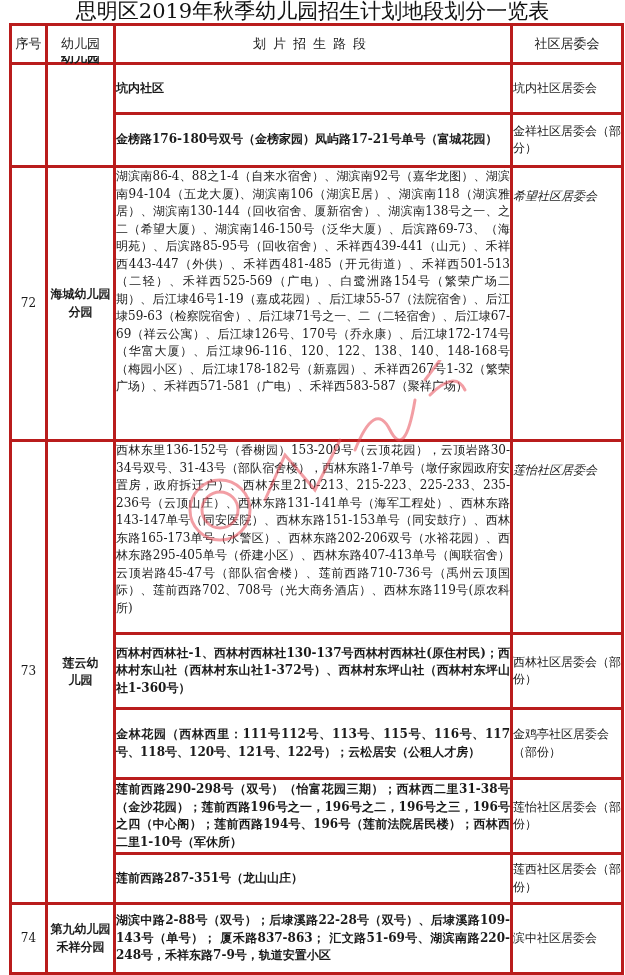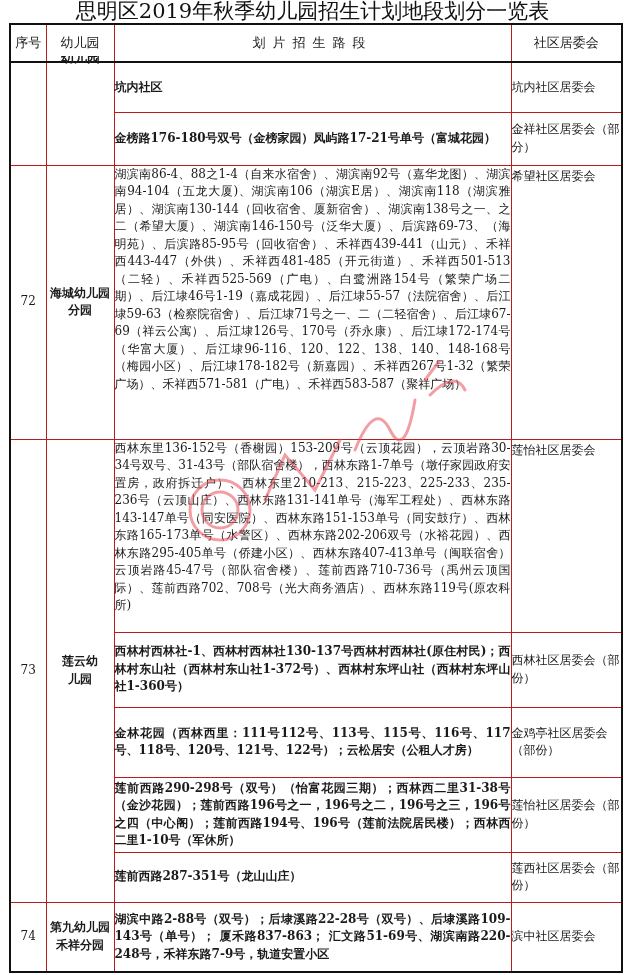--- a/index.html
+++ b/index.html
@@ -13,42 +13,42 @@
     text-align: center; font-size: 21px; line-height: 24px; letter-spacing: 0px;
     font-family: "DejaVu Serif", serif; color: #111;
   }
   table.main {
     position: absolute; left: 9px; top: 23px;
     width: 612px; border-collapse: collapse;
     border: 2.5px solid #111;
     table-layout: fixed;
   }
   table.main td, table.main th {
-    border: 1px solid #b91c1c;
+    border: 3px solid #b91c1c;
     padding: 0;
     font-size: 12px;
     line-height: 17.5px;
     vertical-align: middle;
   }
   table.main th {
     font-family: "DejaVu Sans", "Liberation Sans", sans-serif;
     font-weight: normal; font-size: 13px; height: 36px;
     border-bottom: 2px solid #111;
   }
   th.seg { letter-spacing: 7px; margin-top: 12px; }
   td.no { text-align: center; font-size: 12px; font-family: "DejaVu Serif", serif; margin-top: 44px; }
   td.kg {
     text-align: center; font-family: Liberation Sans, sans-serif;
     font-size: 13px; font-weight: bold; line-height: 19px; padding: 0 4px;
   }
   td.road { padding: 1px 4px 0 3px; text-align: justify; text-align-last: left; font-size: 11.9px; }
   td.road.top { vertical-align: top; }
   td.road.mid { vertical-align: middle; font-weight: bold; }
   td.comm { padding: 0 3px 0 3px; font-size: 12px; line-height: 17.5px; margin-top: 15px; }
-  td.comm.top { vertical-align: top; padding-top: 2px; }
+  td.comm.top { vertical-align: top; padding-top: 20px; font-style: italic; }
   .kg-cut {
     position: absolute; left: 61px; top: 56px; font-family: "DejaVu Sans", sans-serif;
     font-weight: bold; font-size: 13px; height: 9px; overflow: hidden; line-height: 4px;
   }
   .watermark {
     position: absolute; left: 175px; top: 360px; width: 300px; height: 200px;
     pointer-events: none; opacity: 0.55;
   }
 </style>
 </head>

